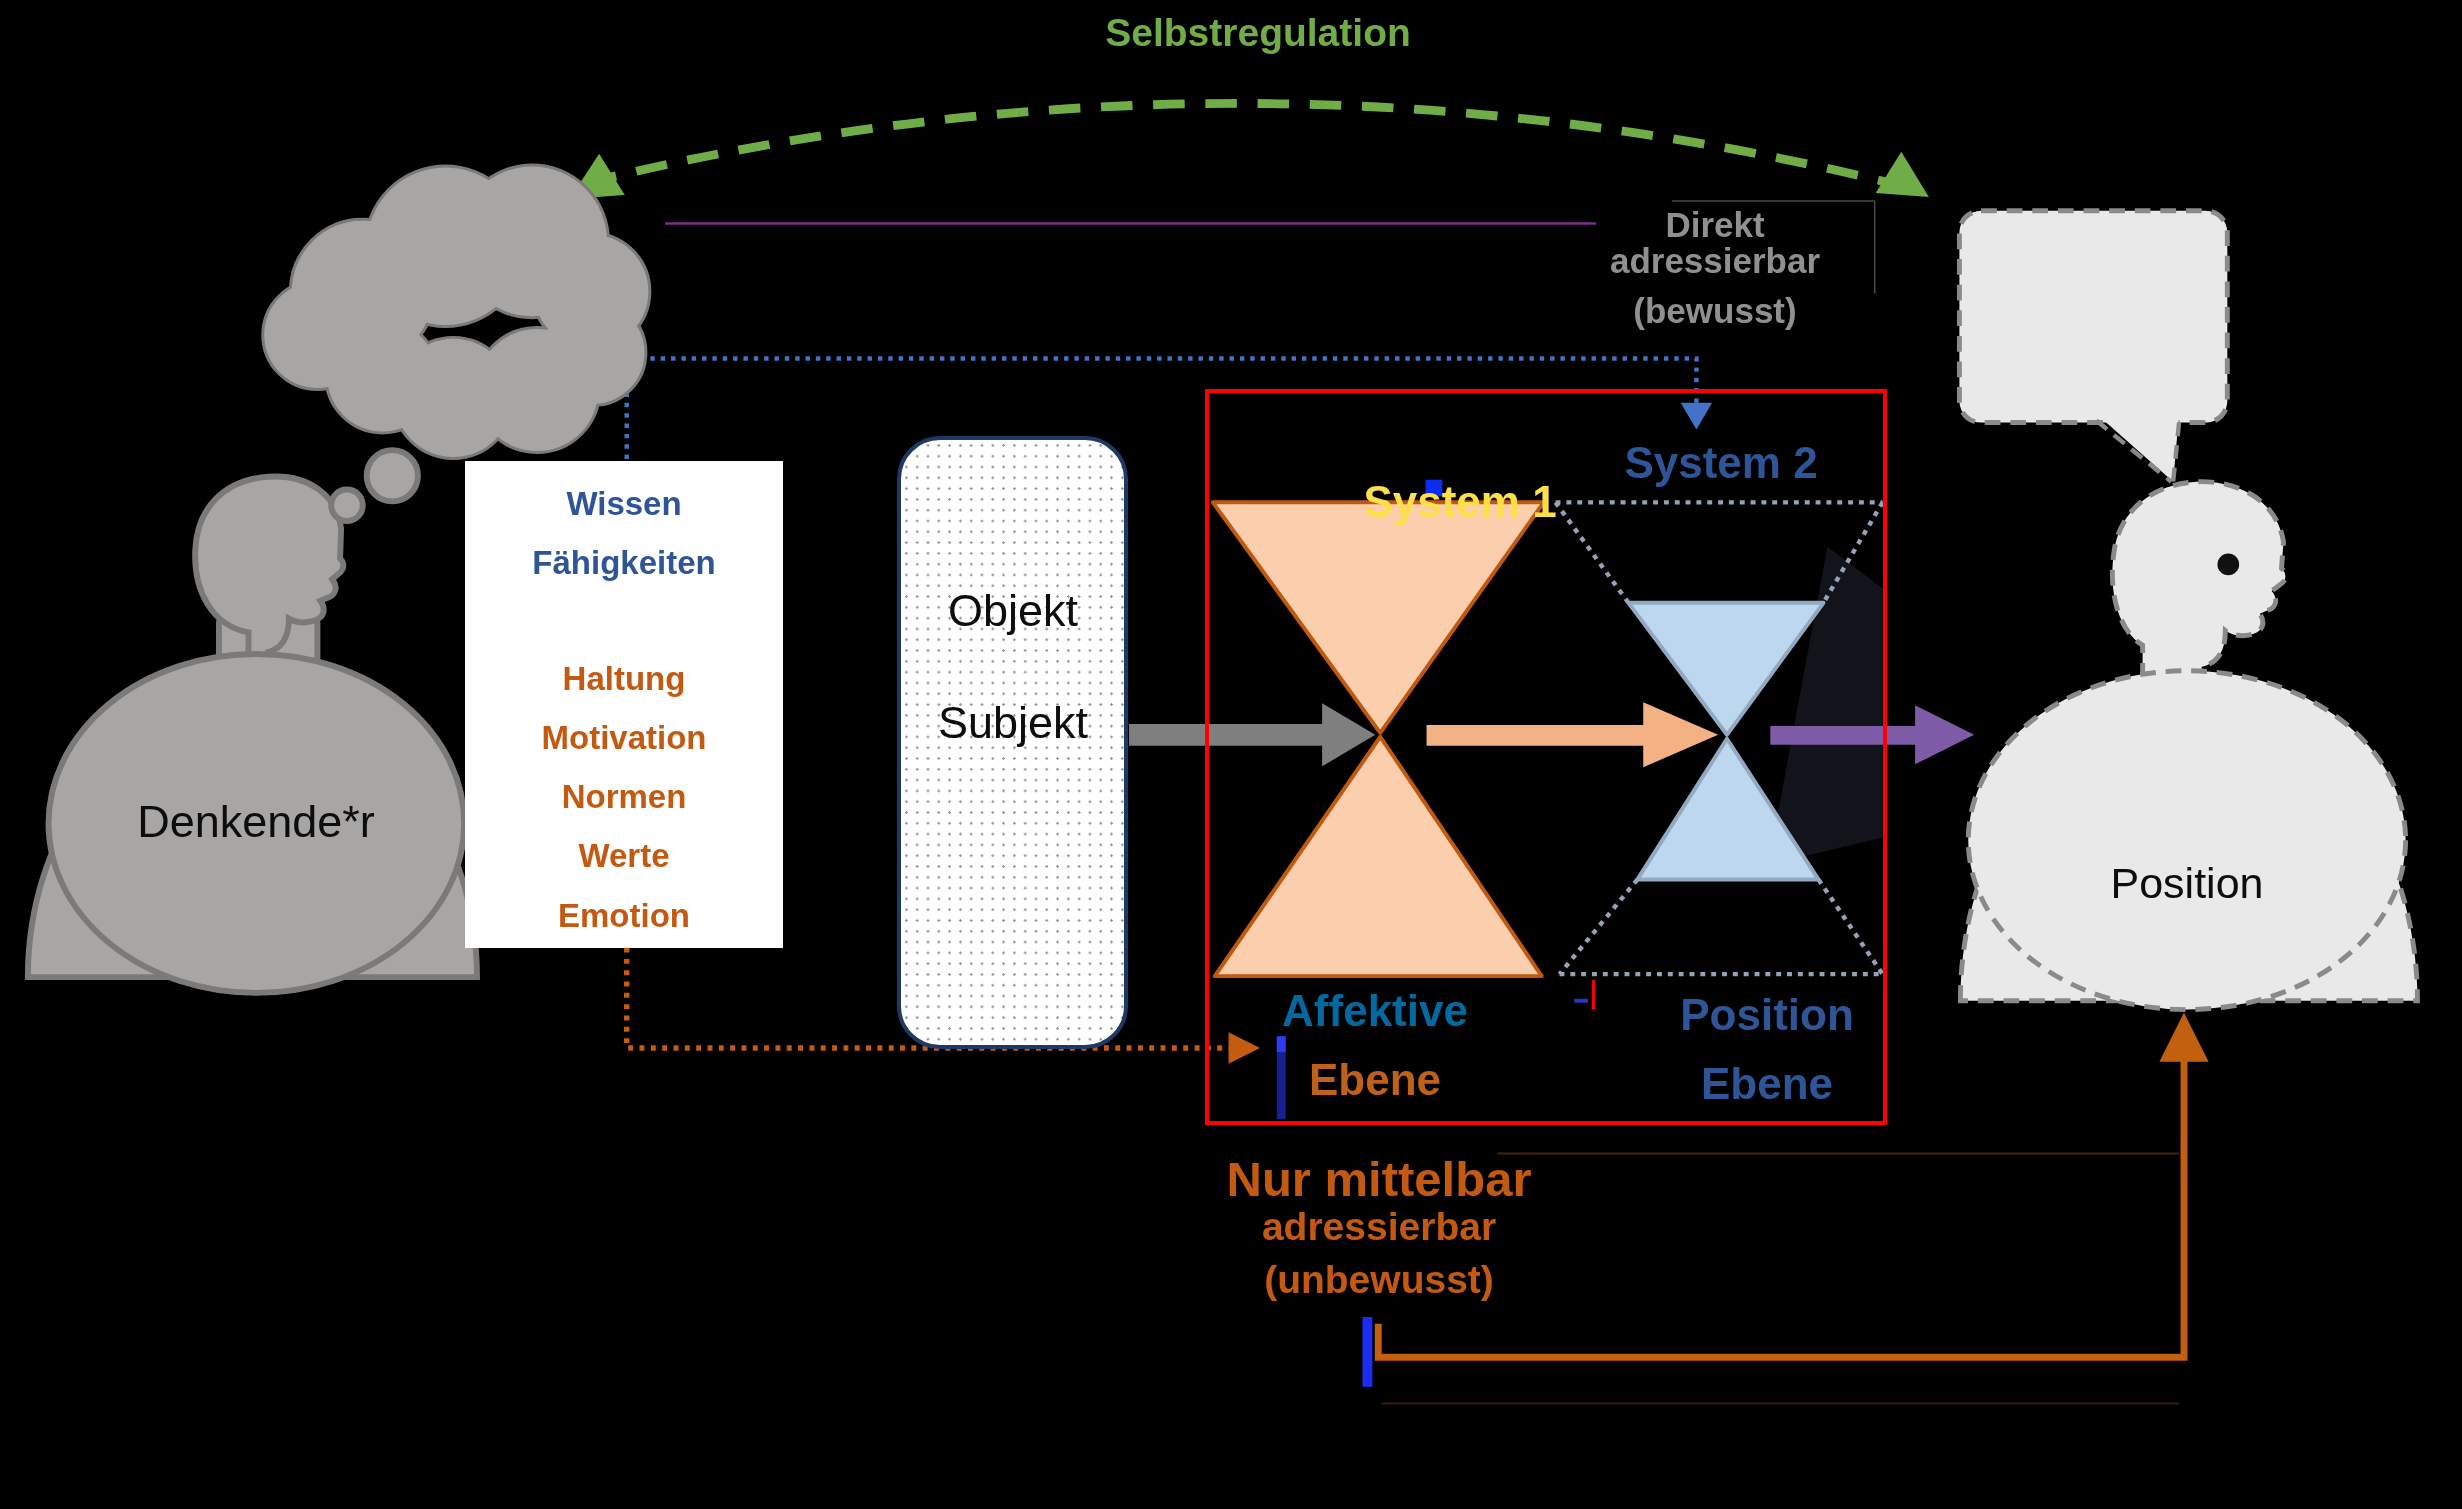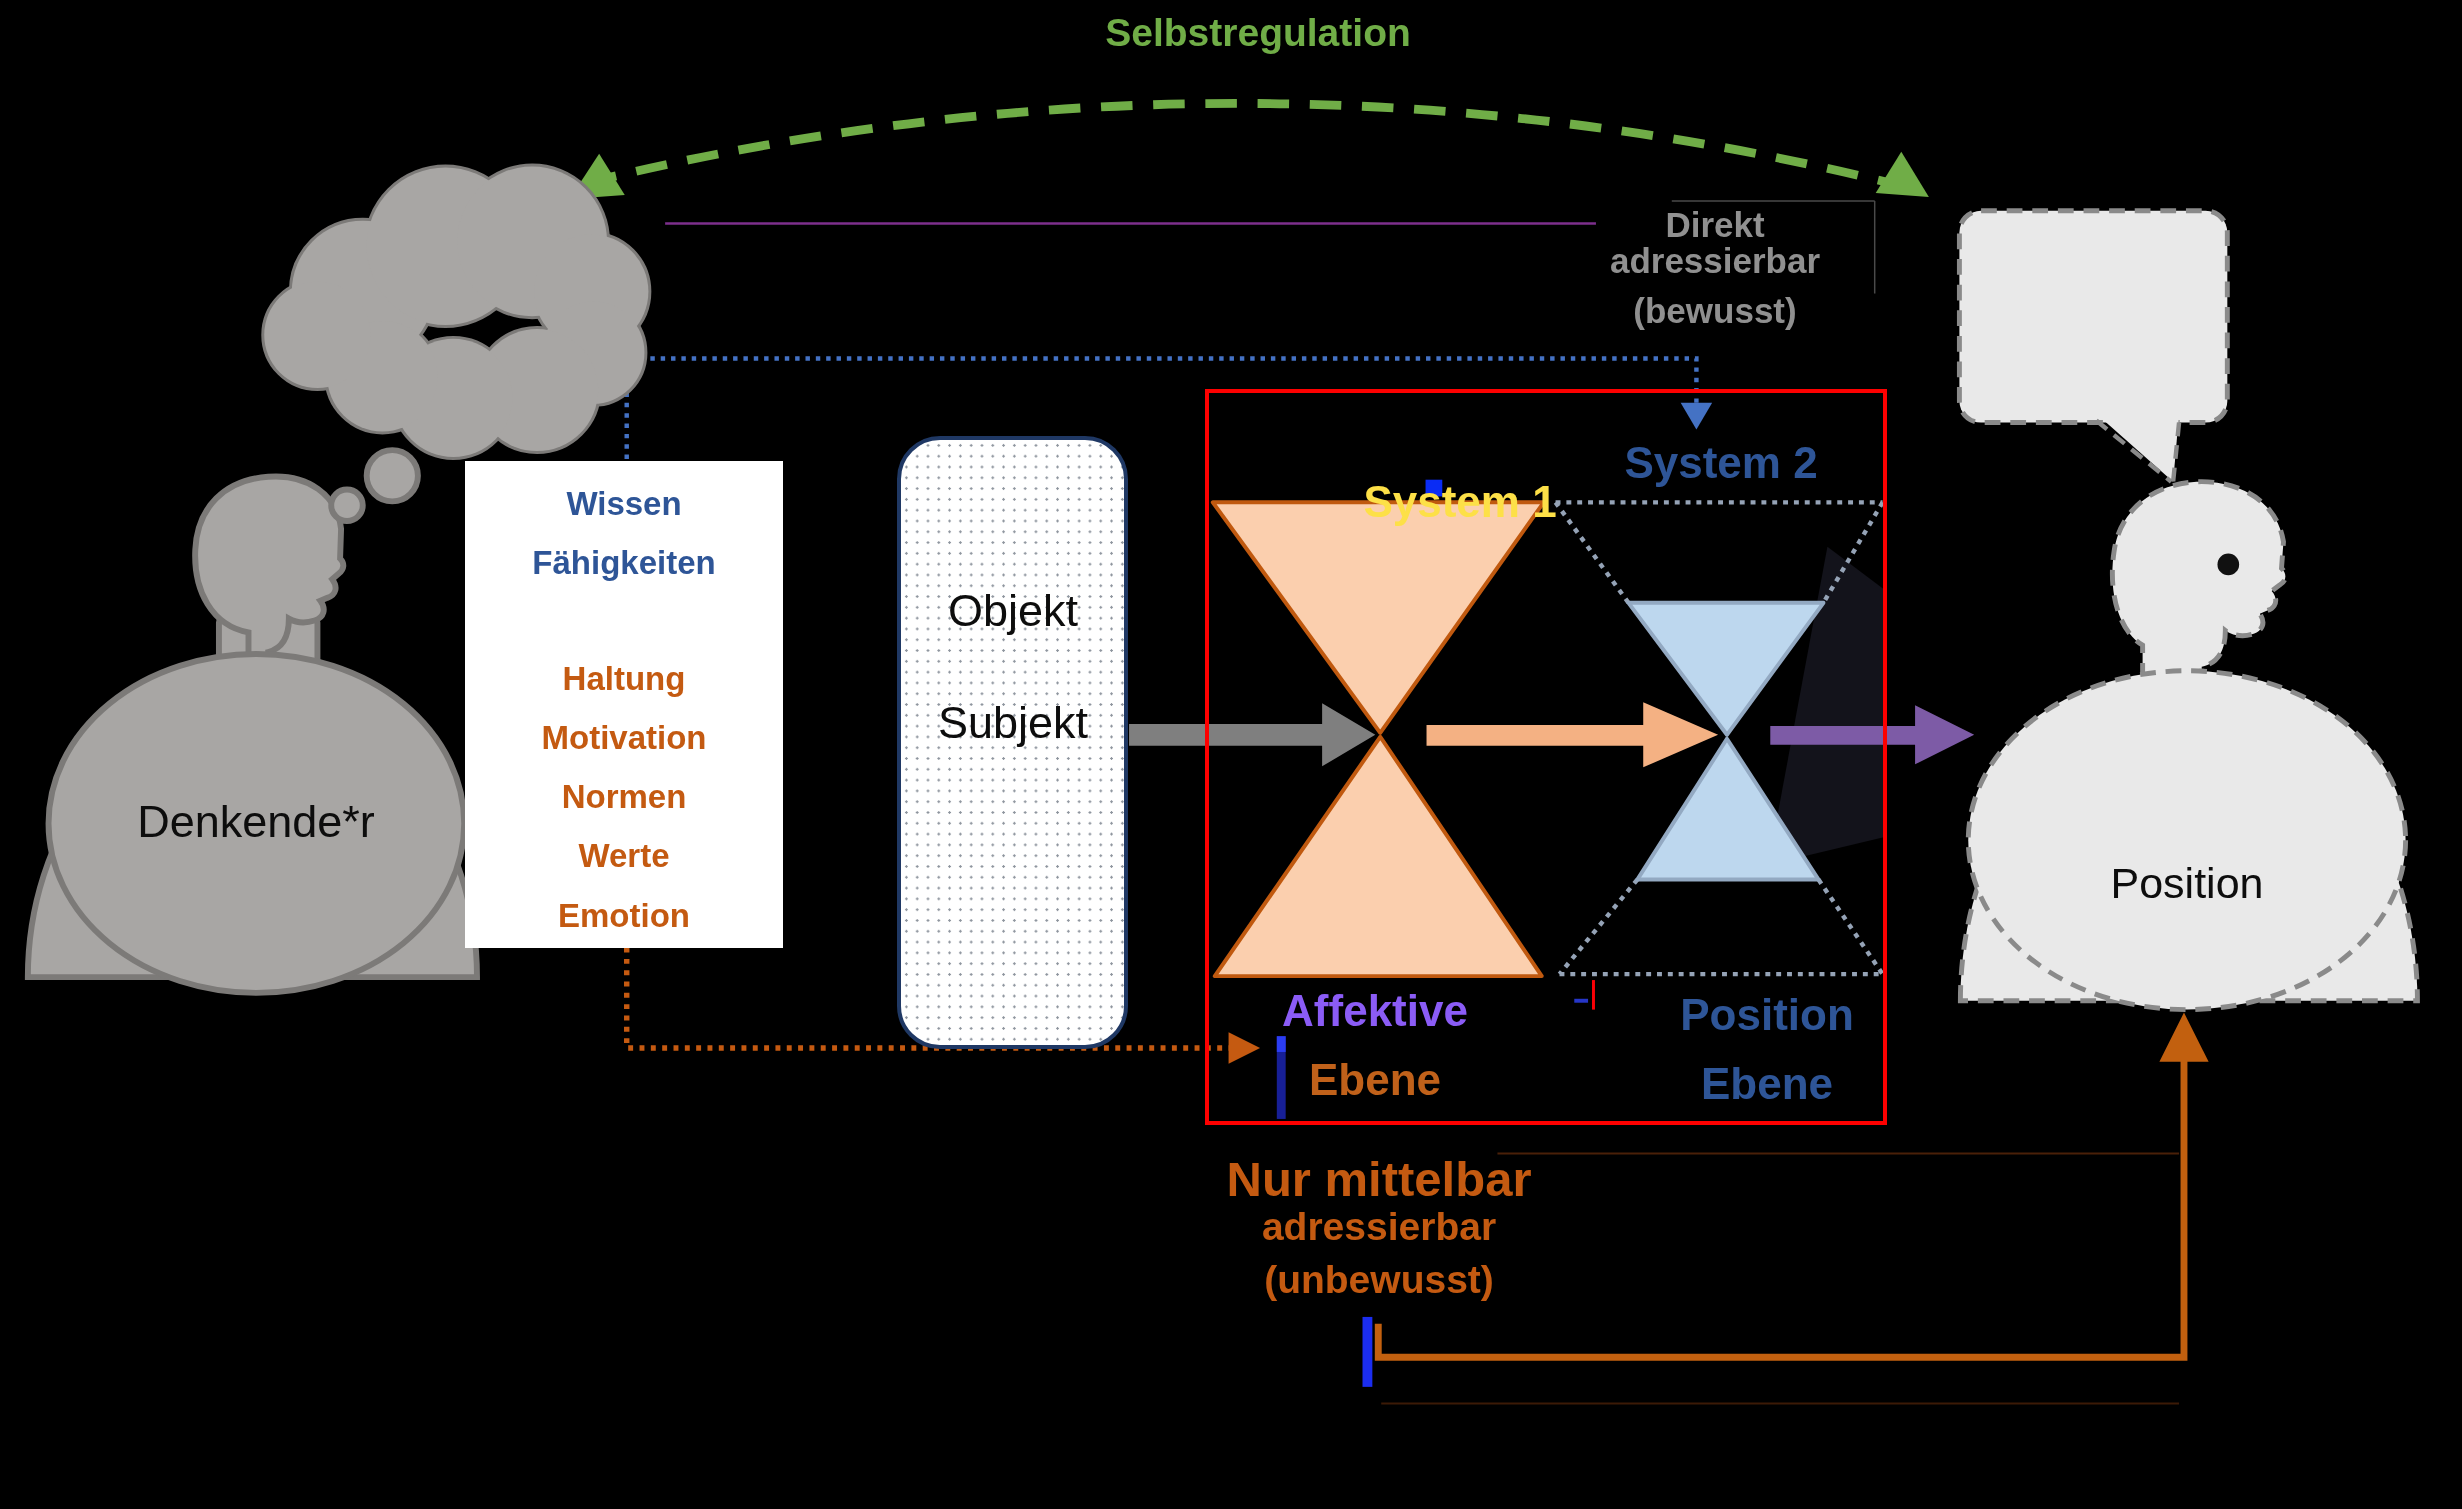--- a/index.html
+++ b/index.html
@@ -176,21 +176,21 @@
   <div class="lbl" style="left:1715px;top:292px;font-size:35px;font-weight:600;color:var(--gray-text);">(bewusst)</div>
 
   <div class="lbl blk" style="left:256px;top:798px;font-size:45px;">Denkende*r</div>
 
   <div class="lbl blk" style="left:1013px;top:587px;font-size:45px;">Objekt</div>
   <div class="lbl blk" style="left:1013px;top:699px;font-size:45px;">Subjekt</div>
 
   <div class="lbl" style="left:1460px;top:439px;font-size:44px;font-weight:600;color:#fde047;margin-top:39px;">System 1</div>
   <div class="lbl" style="left:1721px;top:439px;font-size:44px;font-weight:600;color:var(--blue-text);">System 2</div>
 
-  <div class="lbl" style="left:1375px;top:987px;font-size:44px;font-weight:600;color:#8b5cf6;">Affektive</div>
+  <div class="lbl" style="left:1375px;top:987px;font-size:44px;font-weight:600;color:#0369a1;">Affektive</div>
   <div class="lbl" style="left:1375px;top:1056px;font-size:44px;font-weight:600;color:#c0611a;">Ebene</div>
 
   <div class="lbl" style="left:1767px;top:991px;font-size:44px;font-weight:600;color:var(--blue-text);">Position</div>
   <div class="lbl" style="left:1767px;top:1060px;font-size:44px;font-weight:600;color:var(--blue-text);">Ebene</div>
 
   <div class="lbl" style="left:1379px;top:1153px;font-size:49px;font-weight:600;color:var(--orange-text);">Nur mittelbar</div>
   <div class="lbl" style="left:1379px;top:1206px;font-size:39px;font-weight:600;color:var(--orange-text);">adressierbar</div>
   <div class="lbl" style="left:1379px;top:1259px;font-size:39px;font-weight:600;color:var(--orange-text);">(unbewusst)</div>
 
   <div class="lbl blk" style="left:2187px;top:816px;font-size:43px;margin-top:44px;">Position</div>

